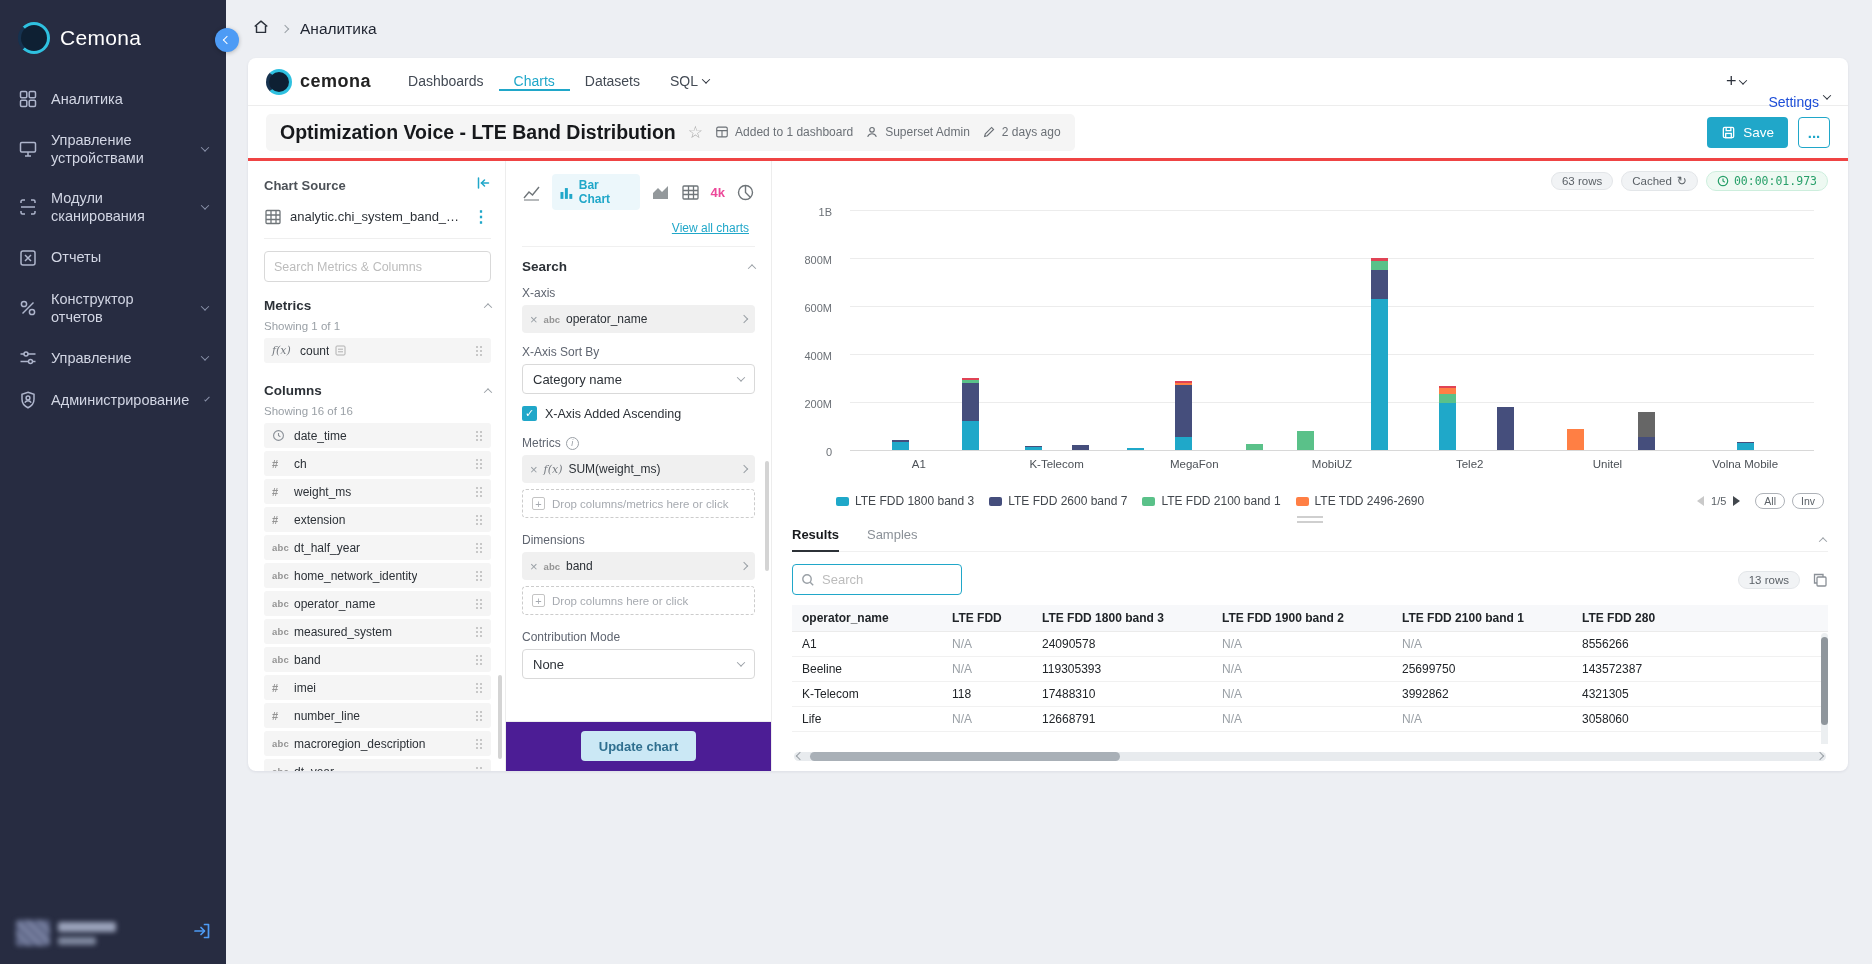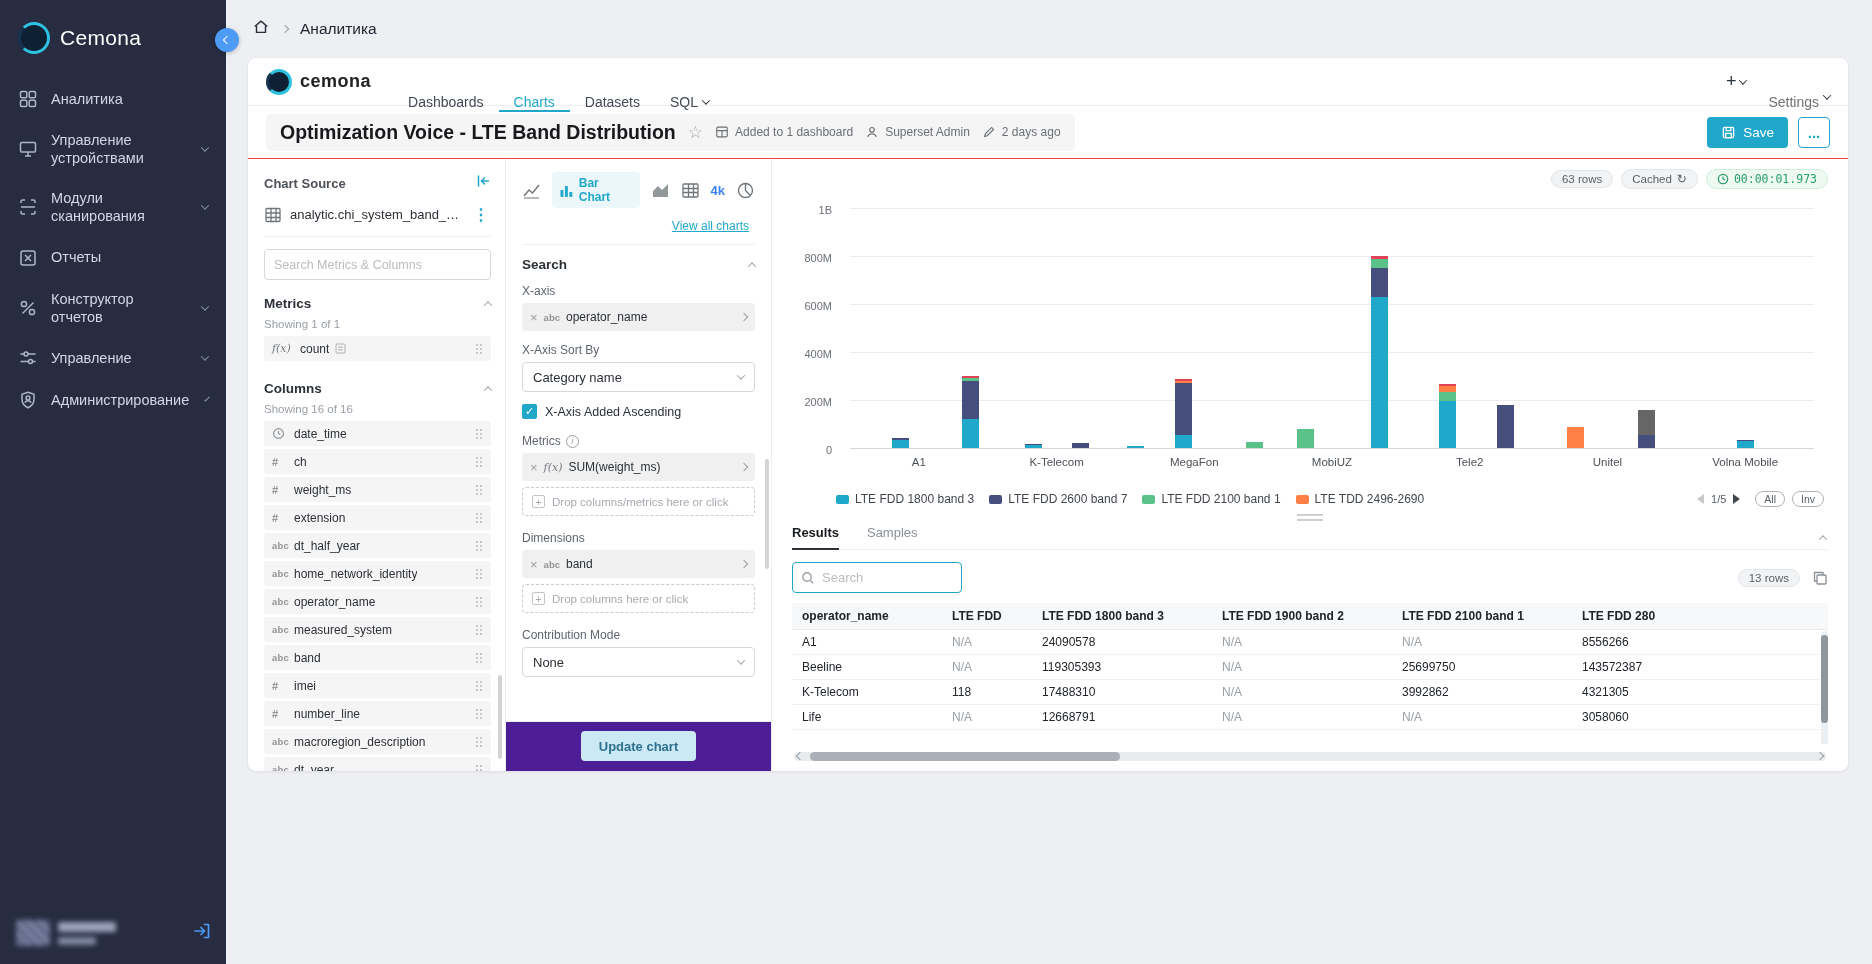--- a/index.html
+++ b/index.html
@@ -39,43 +39,43 @@
   .bc-current { font-weight:400; }
 
   .card { margin:0 24px 0 22px; height:713px; background:#fff; border-radius:8px;
     box-shadow:0 1px 3px rgba(20,30,60,.08); display:flex; flex-direction:column; overflow:hidden; }
 
   
   .card-header { height:48px; display:flex; align-items:center; padding:0 18px; border-bottom:1px solid #ededed; flex:0 0 auto; }
   .logo2 { display:flex; align-items:center; gap:8px; margin-right:22px; cursor:pointer; }
   .logo2-mark { width:26px; height:26px; border-radius:50%; background:#0e2033; border:3px solid #2fc1e0; border-left-color:#16324f; }
   .logo2-text { font-size:18px; font-weight:700; color:#222; letter-spacing:.5px; }
-  .top-tabs { display:flex; align-items:flex-end; height:60px; }
+  .top-tabs { display:flex; align-items:center; height:60px; }
   .top-tab { display:flex; align-items:center; gap:5px; padding:0 15px; font-size:14px; color:#434a54; cursor:pointer; border-bottom:2px solid transparent; }
   .top-tab.active { color:#20a7c9; border-bottom-color:#20a7c9; }
   .header-right { margin-left:auto; display:flex; align-items:center; gap:22px; }
   .plus-menu { font-size:18px; color:#2b313b; cursor:pointer; display:flex; align-items:center; gap:4px; }
-  .settings-menu { font-size:14px; color:#737373; cursor:pointer; display:flex; align-items:flex-start; gap:5px;margin-top:40px; }
+  .settings-menu { font-size:14px; color:#1d4ed8; cursor:pointer; display:flex; align-items:flex-start; gap:5px;margin-top:40px; }
 
   
   .title-row { height:52px; display:flex; align-items:center; padding:0 18px; flex:0 0 auto; }
   .title-group { display:flex; align-items:center; gap:12px; background:#f5f5f5; border-radius:5px; padding:7px 14px; }
   .title-group h1 { font-size:19.5px; font-weight:700; color:#17191c; white-space:nowrap; }
   .star { font-size:17px; color:#a8a8a8; cursor:pointer; }
   .meta { display:flex; align-items:center; gap:6px; font-size:12px; color:#6b7076; white-space:nowrap; }
   .meta svg { width:14px; height:14px; }
   .title-actions { margin-left:auto; display:flex; align-items:center; gap:10px; }
   .save-btn { display:flex; align-items:center; gap:7px; height:31px; padding:0 14px; background:#20a7c9;
     color:#fff; border:none; border-radius:4px; font-size:13.5px; cursor:pointer; font-family:inherit; }
   .save-btn svg { width:15px; height:15px; }
   .more-btn { width:32px; height:31px; background:#fff; border:1px solid #20a7c9; color:#20a7c9;
     border-radius:4px; font-size:15px; font-weight:700; cursor:pointer; line-height:1; }
 
   
-  .panes { flex:1; min-height:0; display:flex; border-top:1px solid #ef4444; }
+  .panes { flex:1; min-height:0; display:flex; border-top:3px solid #ef4444; }
   .pane1 { width:258px; flex:0 0 auto; border-right:1px solid #ededed; padding:14px 14px 0 16px; position:relative; overflow:hidden; }
   .pane2 { width:266px; flex:0 0 auto; border-right:1px solid #ededed; display:flex; flex-direction:column; position:relative; overflow:hidden; }
   .pane3 { flex:1; min-width:0; display:flex; flex-direction:column; padding:10px 20px 0 20px; position:relative; }
 
   
   .cs-header { display:flex; align-items:center; }
   .cs-title { font-size:13px; font-weight:600; color:#4c5157; }
   .cs-collapse { margin-left:auto; cursor:pointer; }
   .cs-collapse svg { width:16px; height:16px; }
   .dataset-row { display:flex; align-items:center; gap:8px; margin-top:12px; padding-bottom:12px; border-bottom:1px solid #efefef; }
@@ -106,21 +106,21 @@
   .p2-tabs { height:38px; display:flex; align-items:stretch; gap:52px; padding-left:58px; border-bottom:1px solid #ededed; flex:0 0 auto; }
   .p2-tab { display:flex; align-items:center; font-size:13.5px; color:#8a9097; cursor:pointer; }
   .p2-tab.active { color:#17191c; font-weight:600; }
   .p2-content { flex:1; min-height:0; overflow:hidden; padding:13px 16px 0 16px; }
   .viz-row { display:flex; align-items:center; gap:11px; }
   .viz-icon { color:#6f7579; cursor:pointer; display:flex; align-items:center; }
   .viz-icon svg { width:19px; height:19px; }
   .viz-selected { display:flex; align-items:center; gap:5px; background:#ecf7fb; border-radius:4px;
     padding:4px 7px; color:#20a7c9; font-size:12px; font-weight:600; cursor:pointer; }
   .viz-selected svg { width:15px; height:15px; }
-  .viz-4k { font-size:13px; font-weight:700; color:#3b82f6; }
+  .viz-4k { font-size:13px; font-weight:700; color:#ec4899; }
   .view-all { text-align:right; margin:8px 6px 10px 0; }
   .view-all a { font-size:12px; color:#20a7c9; text-decoration:underline; cursor:pointer; }
   .q-header { display:flex; align-items:center; border-top:1px solid #f0f0f0; padding-top:12px; margin-bottom:12px; }
   .q-title { font-size:13.5px; font-weight:600; color:#2c3137; }
   .field-label { font-size:12px; color:#5f6570; margin:12px 0 5px 0; display:flex; align-items:center; gap:5px; }
   .field-label:first-of-type { margin-top:0; }
   .chip { display:flex; align-items:center; gap:6px; height:28px; background:#f0f0f0; border-radius:4px; padding:0 8px; cursor:pointer; }
   .chip-x { color:#9aa0a6; font-size:13px; cursor:pointer; }
   .chip-type { font-size:9.5px; color:#949494; font-weight:600; }
   .chip-fx { font-style:italic; font-family:"DejaVu Serif", serif; font-size:11px; color:#767b81; }

